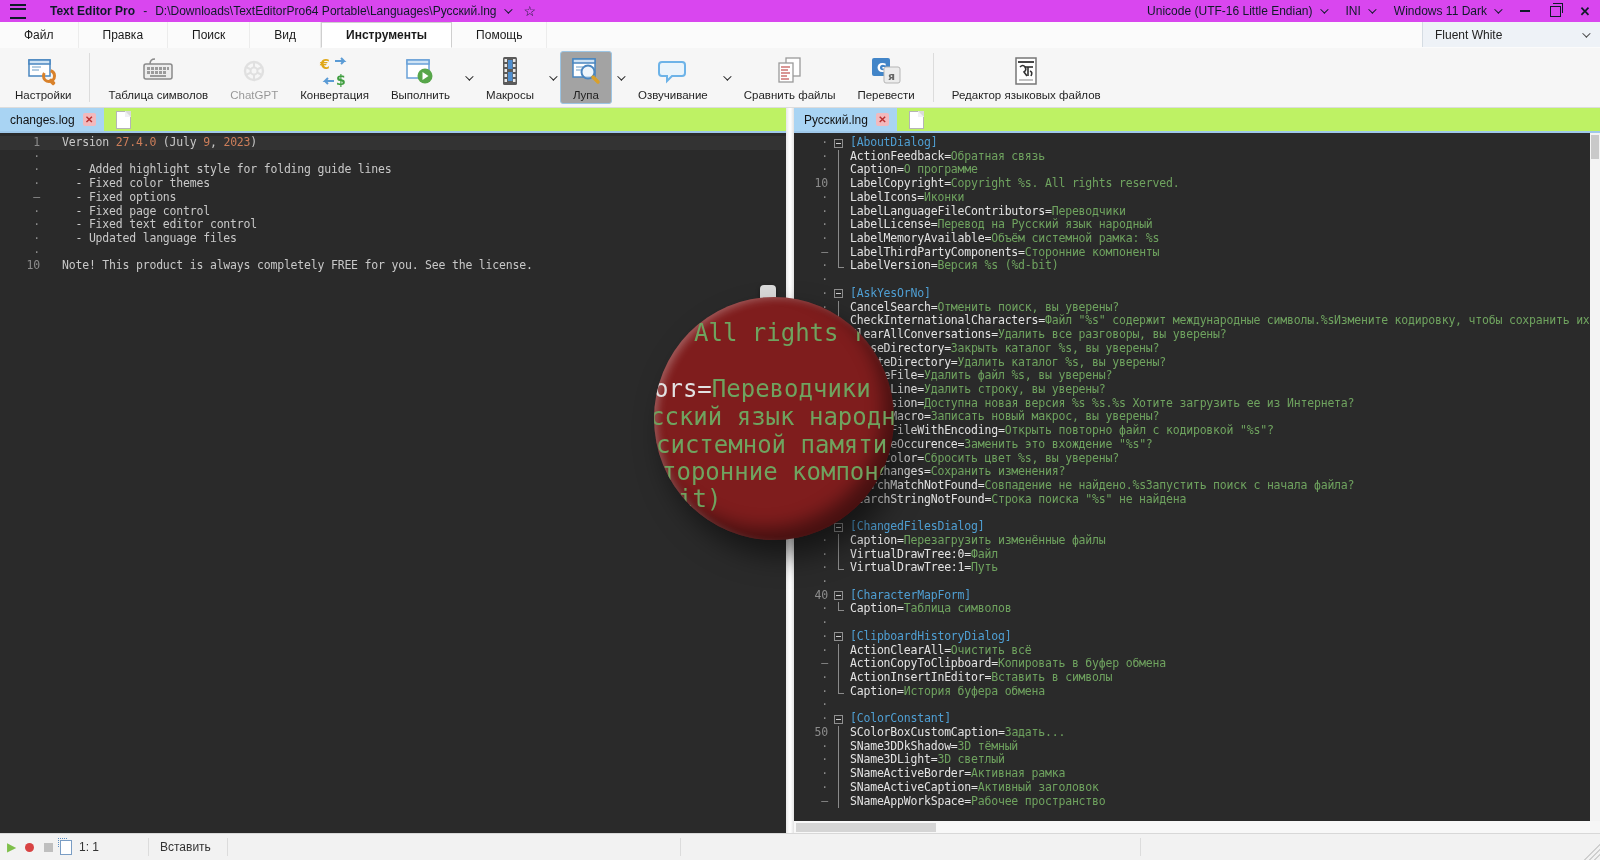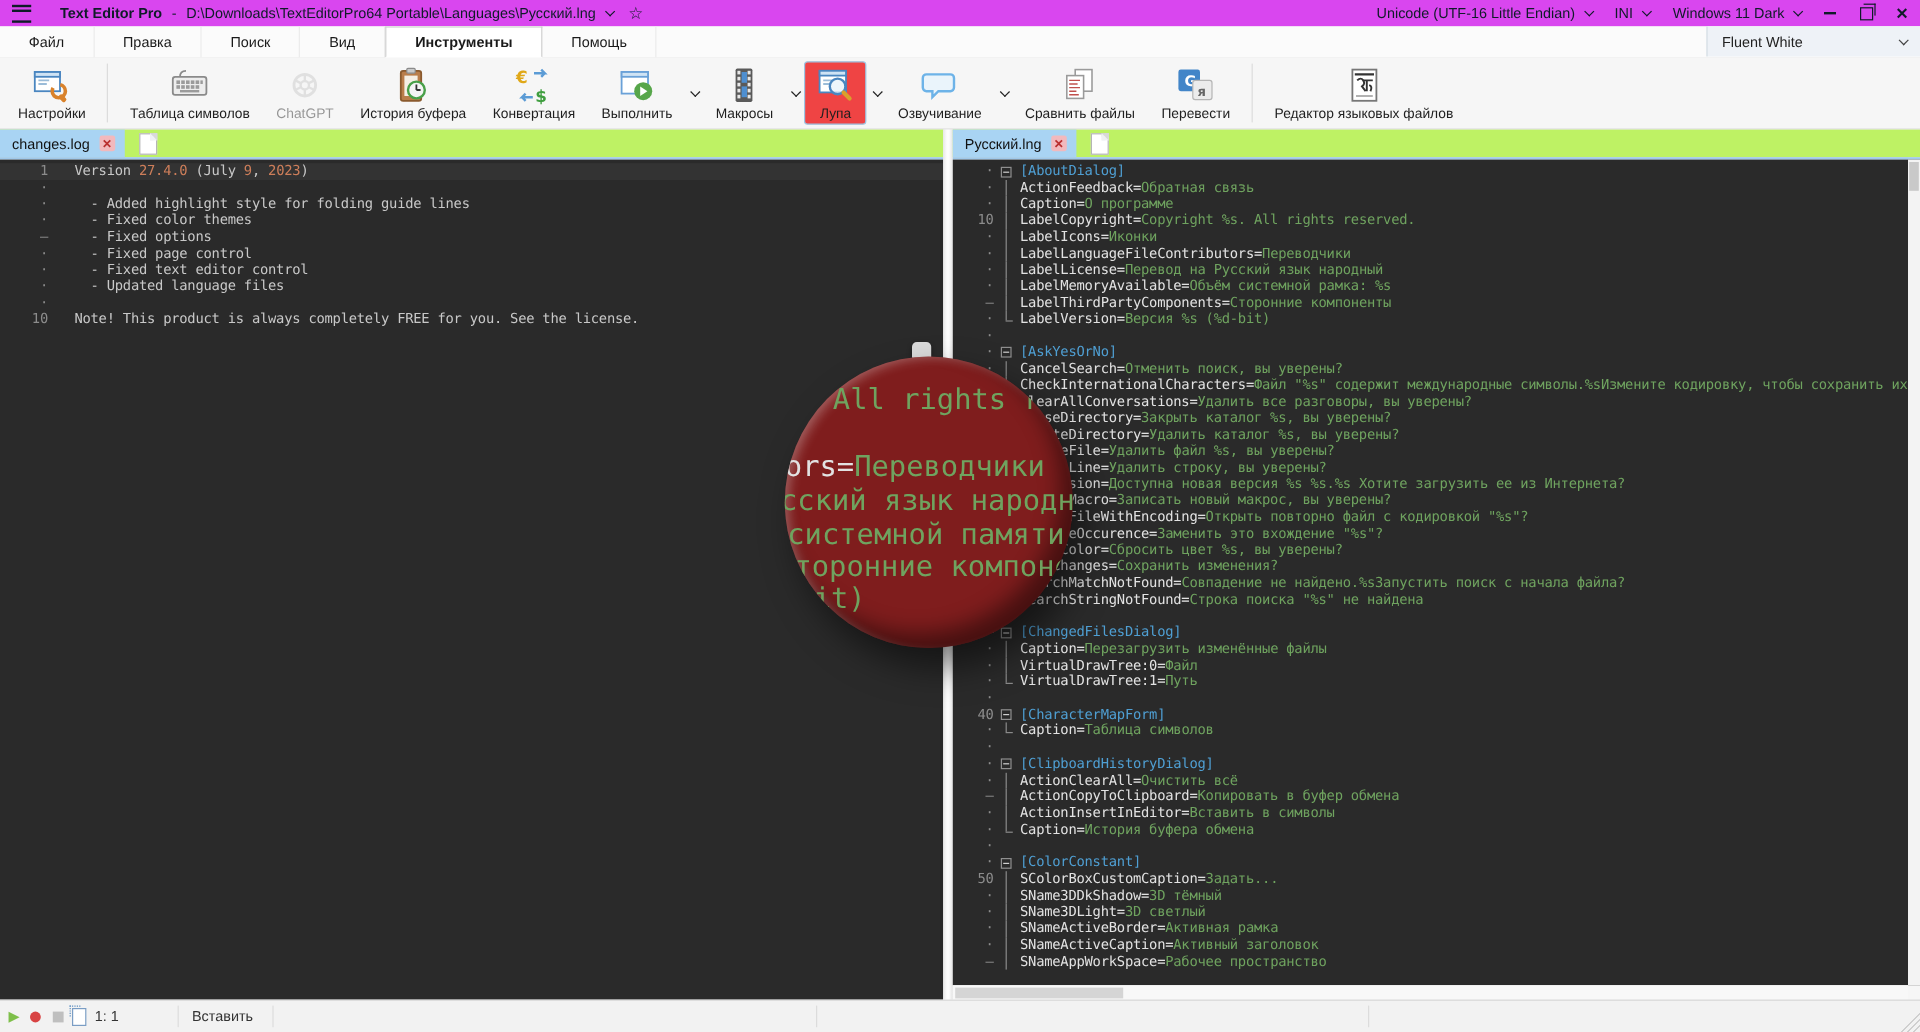--- a/index.html
+++ b/index.html
@@ -35,21 +35,21 @@
                border-left:1px solid #d5dce3;display:flex;align-items:center;padding:4px 12px;box-sizing:border-box;cursor:pointer;color:#222;}
   .style-combo .cv{margin-left:auto;color:#444;}
 
   
   .toolbar{position:absolute;left:0;top:48px;right:0;height:60px;background:#f6f6f6;
            border-bottom:1px solid #dcdcdc;display:flex;align-items:center;padding-left:4px;box-sizing:border-box;}
   .tool-btn{display:flex;flex-direction:column;align-items:center;justify-content:center;
             padding:3px 9px 2px 9px;margin:0 1px;border:1px solid transparent;border-radius:3px;cursor:pointer;}
   .tool-btn .t-ico{width:32px;height:32px;display:block;}
   .tool-btn .t-lab{margin-top:2px;color:#1f1f1f;font-size:11.5px;white-space:nowrap;}
-  .tool-btn.active{background:#ef4444;border-color:#9cc5e4;}
+  .tool-btn.active{background:#a3a3a3;border-color:#9cc5e4;}
   .tool-btn.disabled{opacity:.45;}
   .tool-sep{width:1px;align-self:stretch;margin:5px 7px;background:#dcdcdc;}
   .tool-drop{width:14px;display:flex;align-items:center;justify-content:center;color:#222;cursor:pointer;}
   .tool-drop .cv{margin:0;}
 
   
   .pane{position:absolute;top:108px;bottom:26px;}
   .pane-left{left:0;width:786px;}
   .splitter{position:absolute;left:786px;top:108px;bottom:26px;width:8px;background:linear-gradient(90deg,#e7e7e7,#fdfdfd 40%,#fdfdfd 60%,#e2e2e2);}
   .pane-right{left:794px;right:0;}
@@ -214,33 +214,20 @@
               <line x1="16" y1="7" x2="16" y2="12"></line>
               <line x1="16" y1="20" x2="16" y2="25"></line>
               <line x1="8" y1="12" x2="13" y2="14.5"></line>
               <line x1="19" y1="17.5" x2="24" y2="20"></line>
               <line x1="8" y1="20" x2="13" y2="17.5"></line>
               <line x1="19" y1="14.5" x2="24" y2="12"></line>
             </g>
           </svg>
         </span>
         <span class="t-lab">ChatGPT</span>
-      </div>
-      <div class="tool-btn">
-        <span>
-          <svg class="t-ico" viewBox="0 0 32 32" xmlns="http://www.w3.org/2000/svg">
-            <rect x="6" y="4" width="17" height="25" rx="2" fill="#b97d4a" stroke="#8a5a2e" stroke-width="1.5"></rect>
-            <rect x="9" y="8" width="11" height="17" fill="#f5eee4"></rect>
-            <rect x="11" y="2" width="7" height="4" rx="1" fill="#c9c9c9" stroke="#8a8a8a"></rect>
-            <circle cx="19" cy="20" r="7" fill="#f4f4f4" stroke="#49a049" stroke-width="2"></circle>
-            <line x1="19" y1="20" x2="19" y2="15.5" stroke="#333" stroke-width="1.5"></line>
-            <line x1="19" y1="20" x2="22.5" y2="20" stroke="#333" stroke-width="1.5"></line>
-          </svg>
-        </span>
-        <span class="t-lab">История буфера</span>
       </div>
       <div class="tool-btn">
         <span>
           <svg class="t-ico" viewBox="0 0 32 32" xmlns="http://www.w3.org/2000/svg">
             <text x="1" y="14" font-size="14" font-weight="bold" fill="#e0a818" font-family="DejaVu Sans,sans-serif">€</text>
             <text x="17" y="30" font-size="14" font-weight="bold" fill="#3f9e3f" font-family="DejaVu Sans,sans-serif">$</text>
             <path d="M16 6 h9 l-3 -3 M25 6 l-3 3" fill="none" stroke="#5b9bd5" stroke-width="2"></path>
             <path d="M15 26 h-9 l3 -3 M6 26 l3 3" fill="none" stroke="#5b9bd5" stroke-width="2"></path>
           </svg>
         </span>

